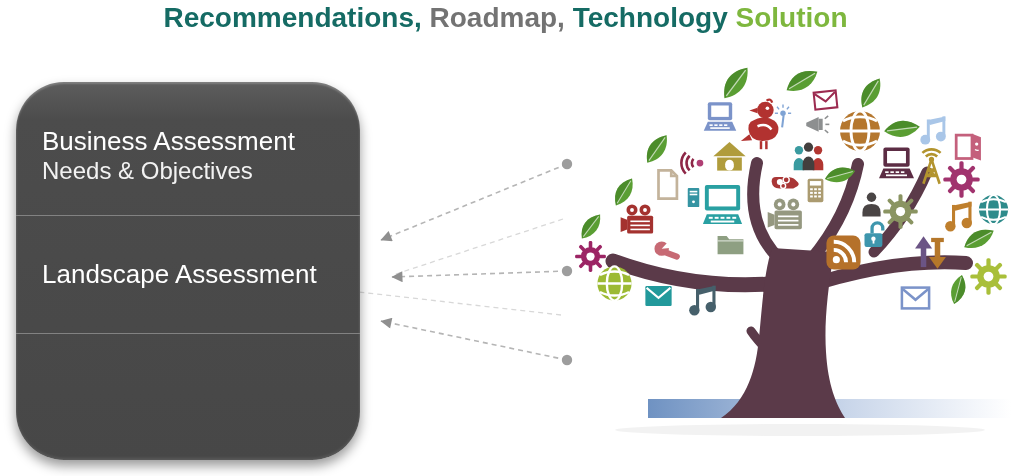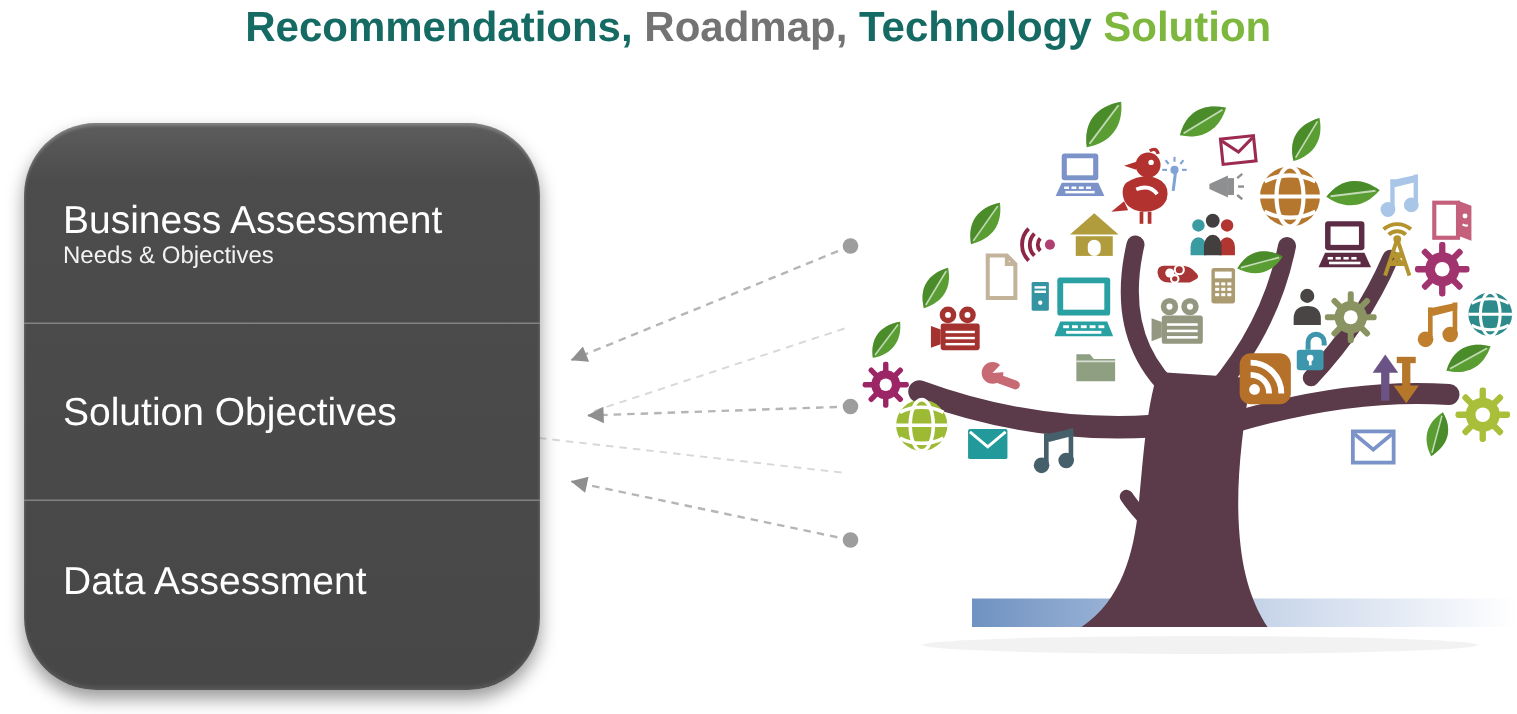--- a/index.html
+++ b/index.html
@@ -9,21 +9,21 @@
          font-size:28px;font-weight:bold;letter-spacing:0px;white-space:pre;}
   #connectors,#treebase{position:absolute;left:0;top:0;width:1011px;height:476px;}
   #icons{position:absolute;left:0;top:0;width:1011px;height:476px;}
   #icons svg{position:absolute;overflow:visible;}
   #panel{position:absolute;left:16px;top:82px;width:344px;height:378px;border-radius:48px;
          background:linear-gradient(180deg,#5d5d5d 0%,#4c4c4c 10%,#474747 100%);
          box-shadow:0 6px 12px rgba(0,0,0,.40), inset 0 2px 2px rgba(255,255,255,.22), inset 0 -2px 3px rgba(255,255,255,.10);
          color:#fff;display:flex;flex-direction:column;}
   .sec{padding:0 18px 0 26px;display:flex;flex-direction:column;justify-content:center;box-sizing:border-box;}
   .sec .h{font-size:26px;line-height:1.15;color:#ffffff;}
-  .sec .s{font-size:16px;line-height:1.25;color:#f2f2f2;}
+  .sec .s{font-size:24px;line-height:1.25;color:#f2f2f2;}
   .sec + .sec{border-top:1px solid #828282;}
   #sec-business{height:133px;padding-top:16px;}
   #sec-solution{height:118px;}
   #sec-data{height:127px;padding-bottom:18px;}
 </style>
 </head>
 <body>
 
 <div id="stage">
 
@@ -415,20 +415,19 @@
         <path d="M2.6,5.5 L12,13.3 L21.4,5.5" fill="none" stroke="#7b93c9" stroke-width="1.9"></path>
       </svg>
     </div>
 
   <div id="panel">
     <div class="sec" id="sec-business">
       <div class="h">Business Assessment</div>
       <div class="s">Needs &amp; Objectives</div>
     </div>
     <div class="sec" id="sec-solution">
-      <div class="h">Solution Objectives</div>
+      <div class="h">Landscape Assessment</div>
     </div>
     <div class="sec" id="sec-data">
-      <div class="h">Data Assessment</div>
     </div>
   </div>
 
 </div>
 
 </body></html>

